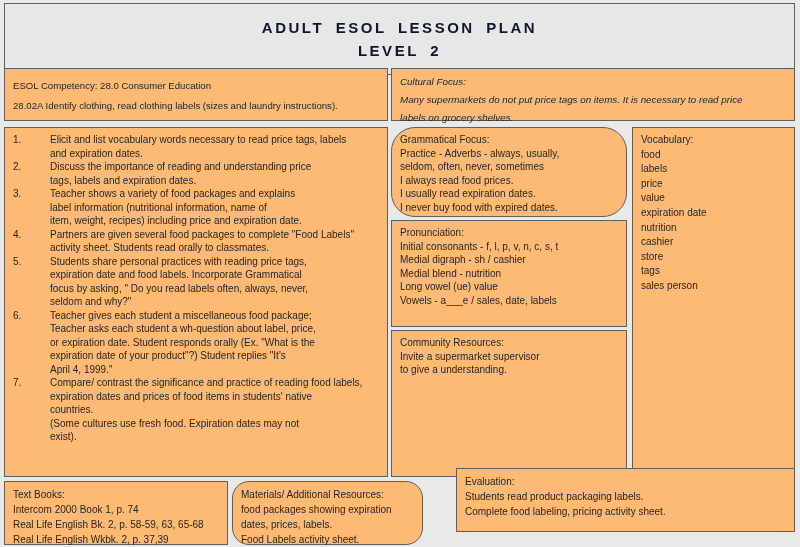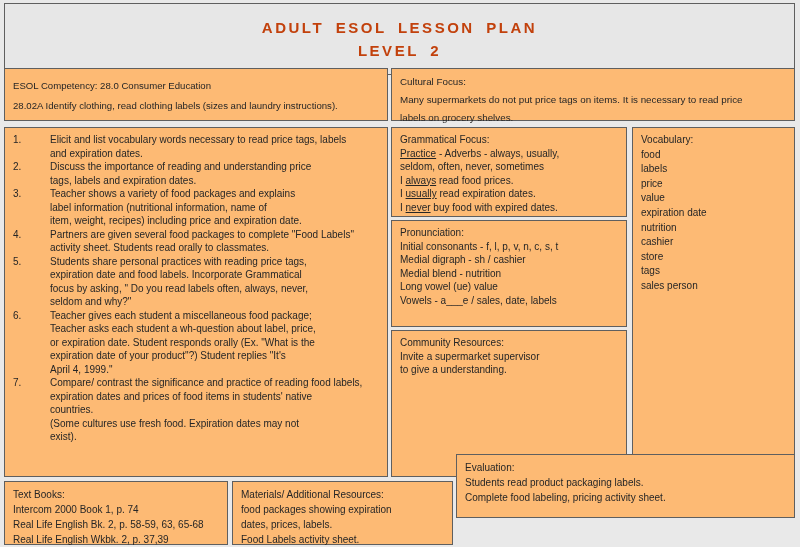--- a/index.html
+++ b/index.html
@@ -18,34 +18,34 @@
     border:1px solid #5f5f5f;
     font-size:10px;
     line-height:13.5px;
     padding:5px 8px;
   }
   .title-box {
     left:4px; top:3px; width:791px; height:72px;
     background:#e7e7e7;
     display:flex; flex-direction:column; align-items:center; justify-content:center;
     font-weight:bold; font-size:15px; letter-spacing:2.5px; word-spacing:5px;
-    line-height:23px; color:#c2410c;
+    line-height:23px; color:#0f172a;
   }
   .competency-box { left:4px; top:68px; width:384px; height:53px; line-height:20px; font-size:9.6px; padding-top:7px; }
-  .cultural-box   { left:391px; top:68px; width:404px; height:53px; line-height:18px; font-size:9.8px; padding-top:4px; }
+  .cultural-box   { left:391px; top:68px; width:404px; height:53px; line-height:18px; font-size:9.8px; padding-top:4px;font-style:italic; }
   .procedure-box  { left:4px;  top:127px; width:384px; height:350px; }
-  .grammar-box    { left:391px; top:127px; width:236px; height:90px; }
+  .grammar-box    { left:391px; top:127px; width:236px; height:90px;border-radius:24px; }
   .pron-box       { left:391px; top:220px; width:236px; height:107px; }
   .community-box  { left:391px; top:330px; width:236px; height:147px; }
   .vocab-box      { left:632px; top:127px; width:163px; height:350px; line-height:14.6px; }
   .textbooks-box  { left:4px;   top:481px; width:224px; height:64px; line-height:15px; }
-  .materials-box  { left:232px; top:481px; width:221px; height:64px; line-height:15px; }
-  .evaluation-box { left:456px; top:454px; width:339px; height:64px; line-height:15px; }
+  .materials-box  { left:232px; top:481px; width:191px; height:64px; line-height:15px;border-radius:17px; }
+  .evaluation-box { left:456px; top:468px; width:339px; height:64px; line-height:15px; }
   .lines { white-space:pre-line; }
-  .u { text-decoration:underline; text-underline-offset:1px; }
+  .u { text-underline-offset:1px; }
   .proc-row { display:flex; }
   .proc-num { flex:none; width:37px; }
   .proc-text { flex:1; white-space:pre-line; }
 </style>
 </head>
 <body>
 
 <div class="page">
 
   <div class="box title-box">

